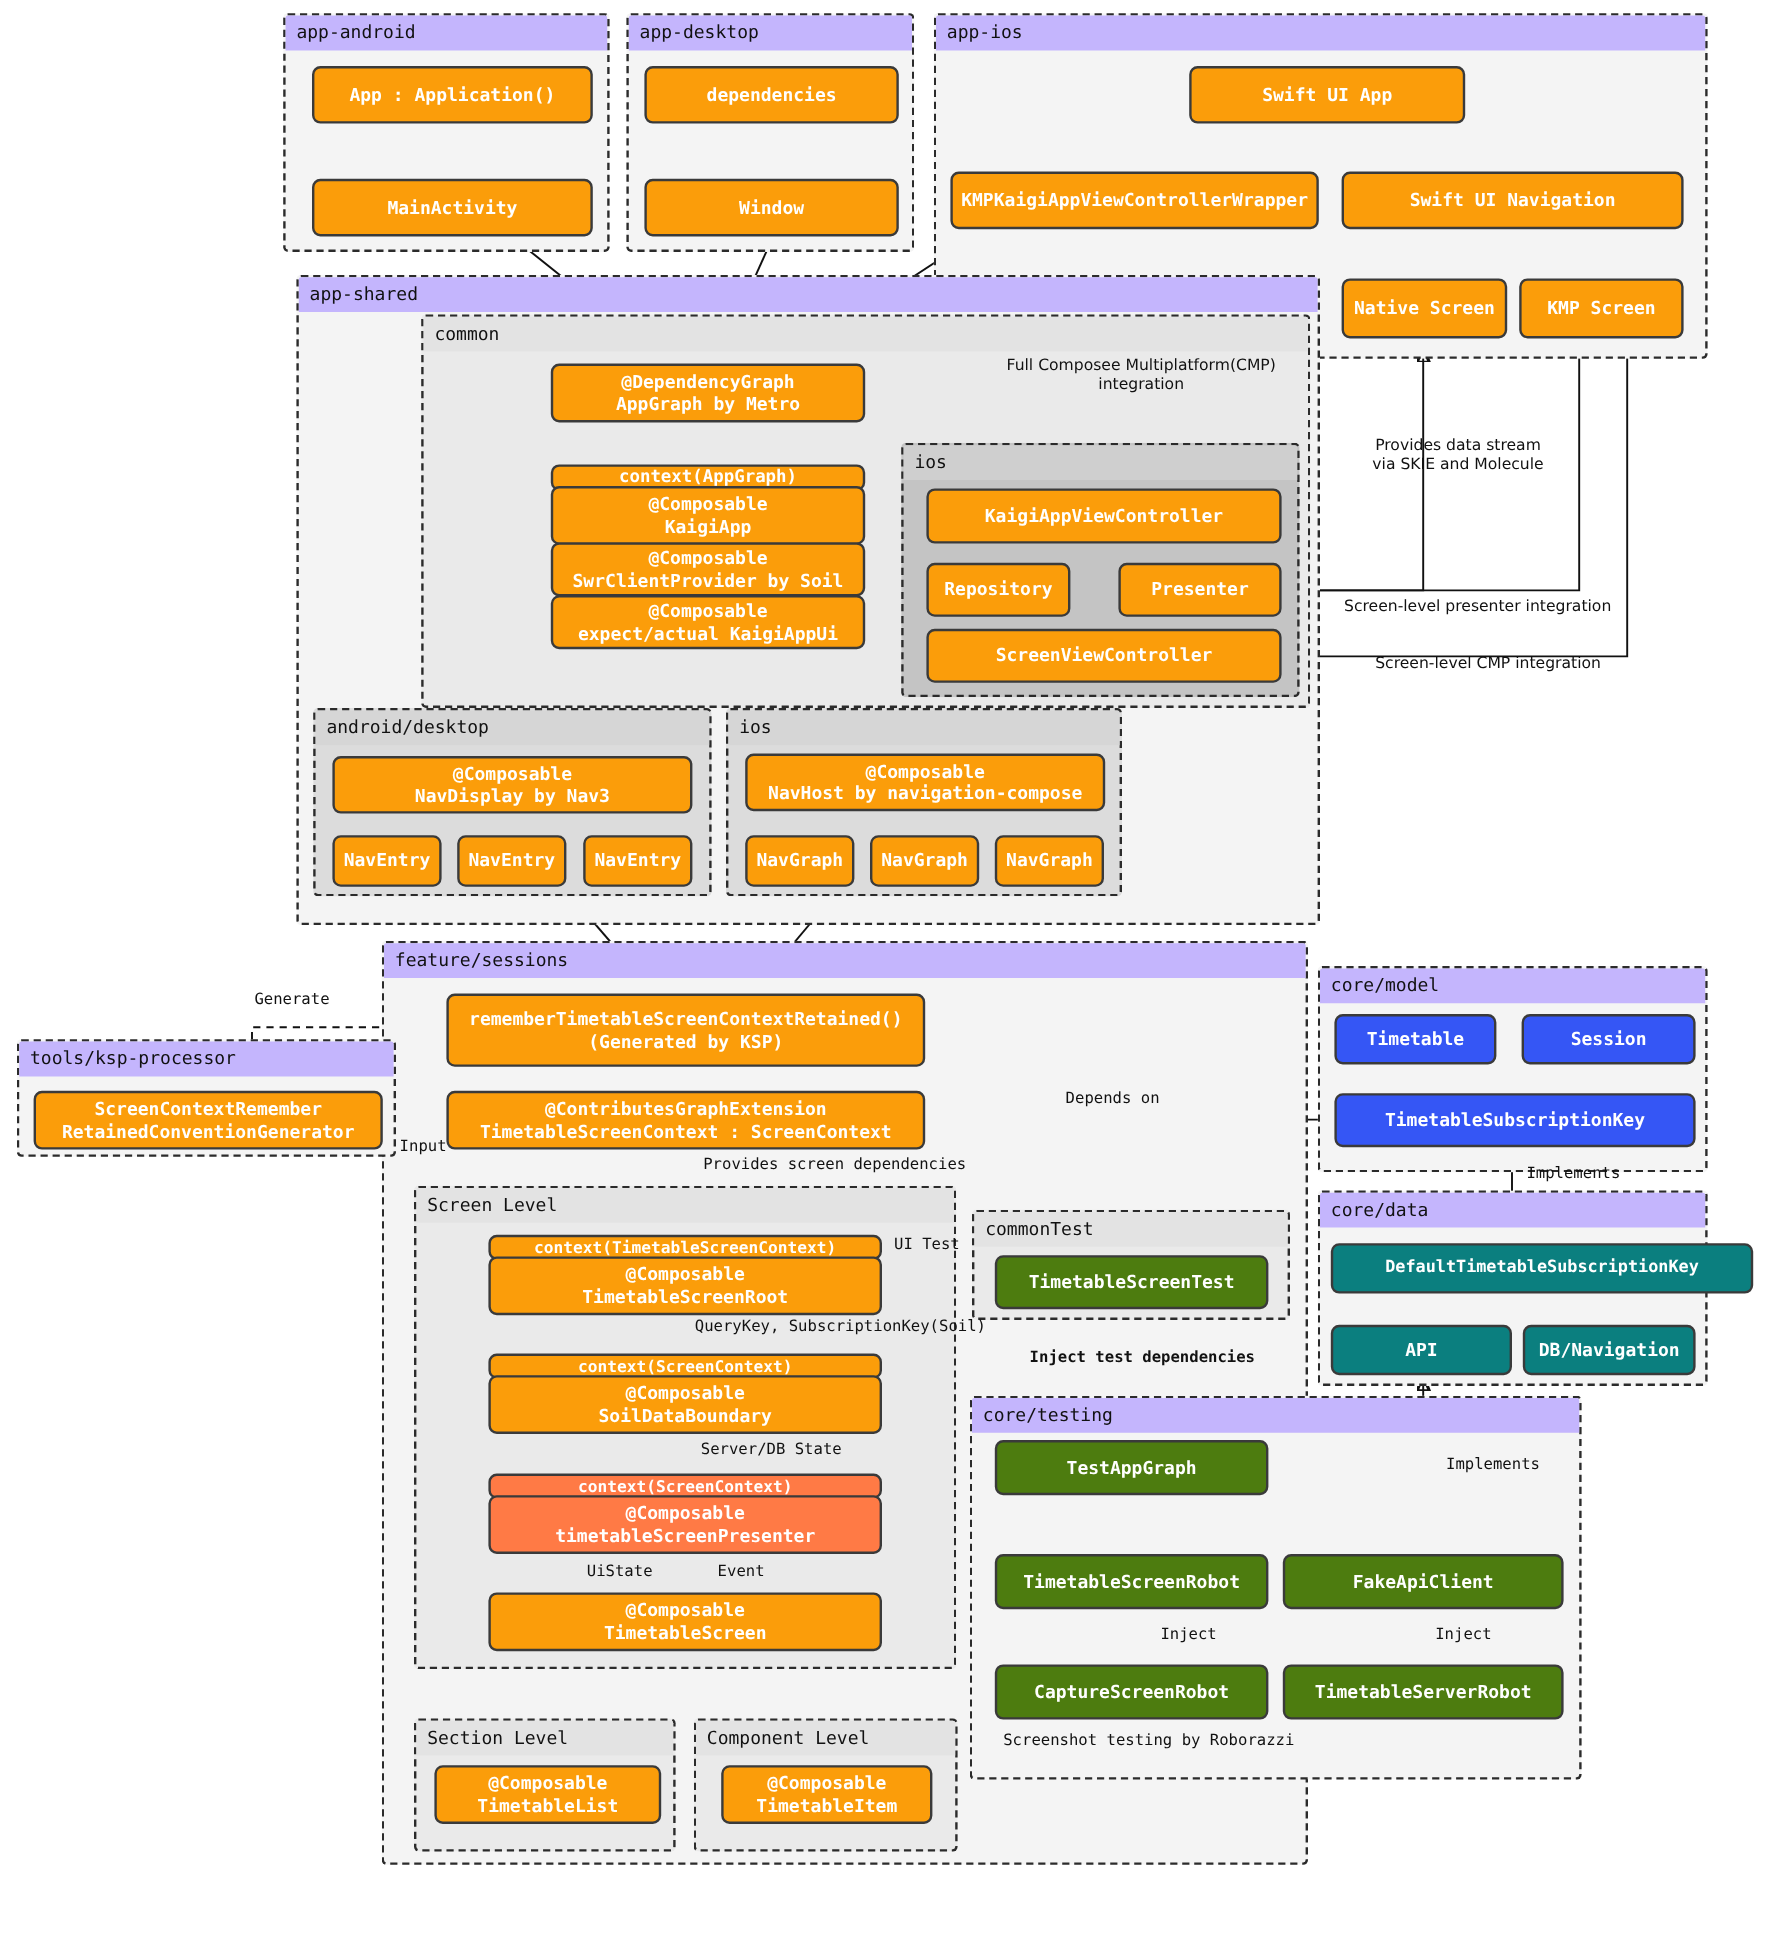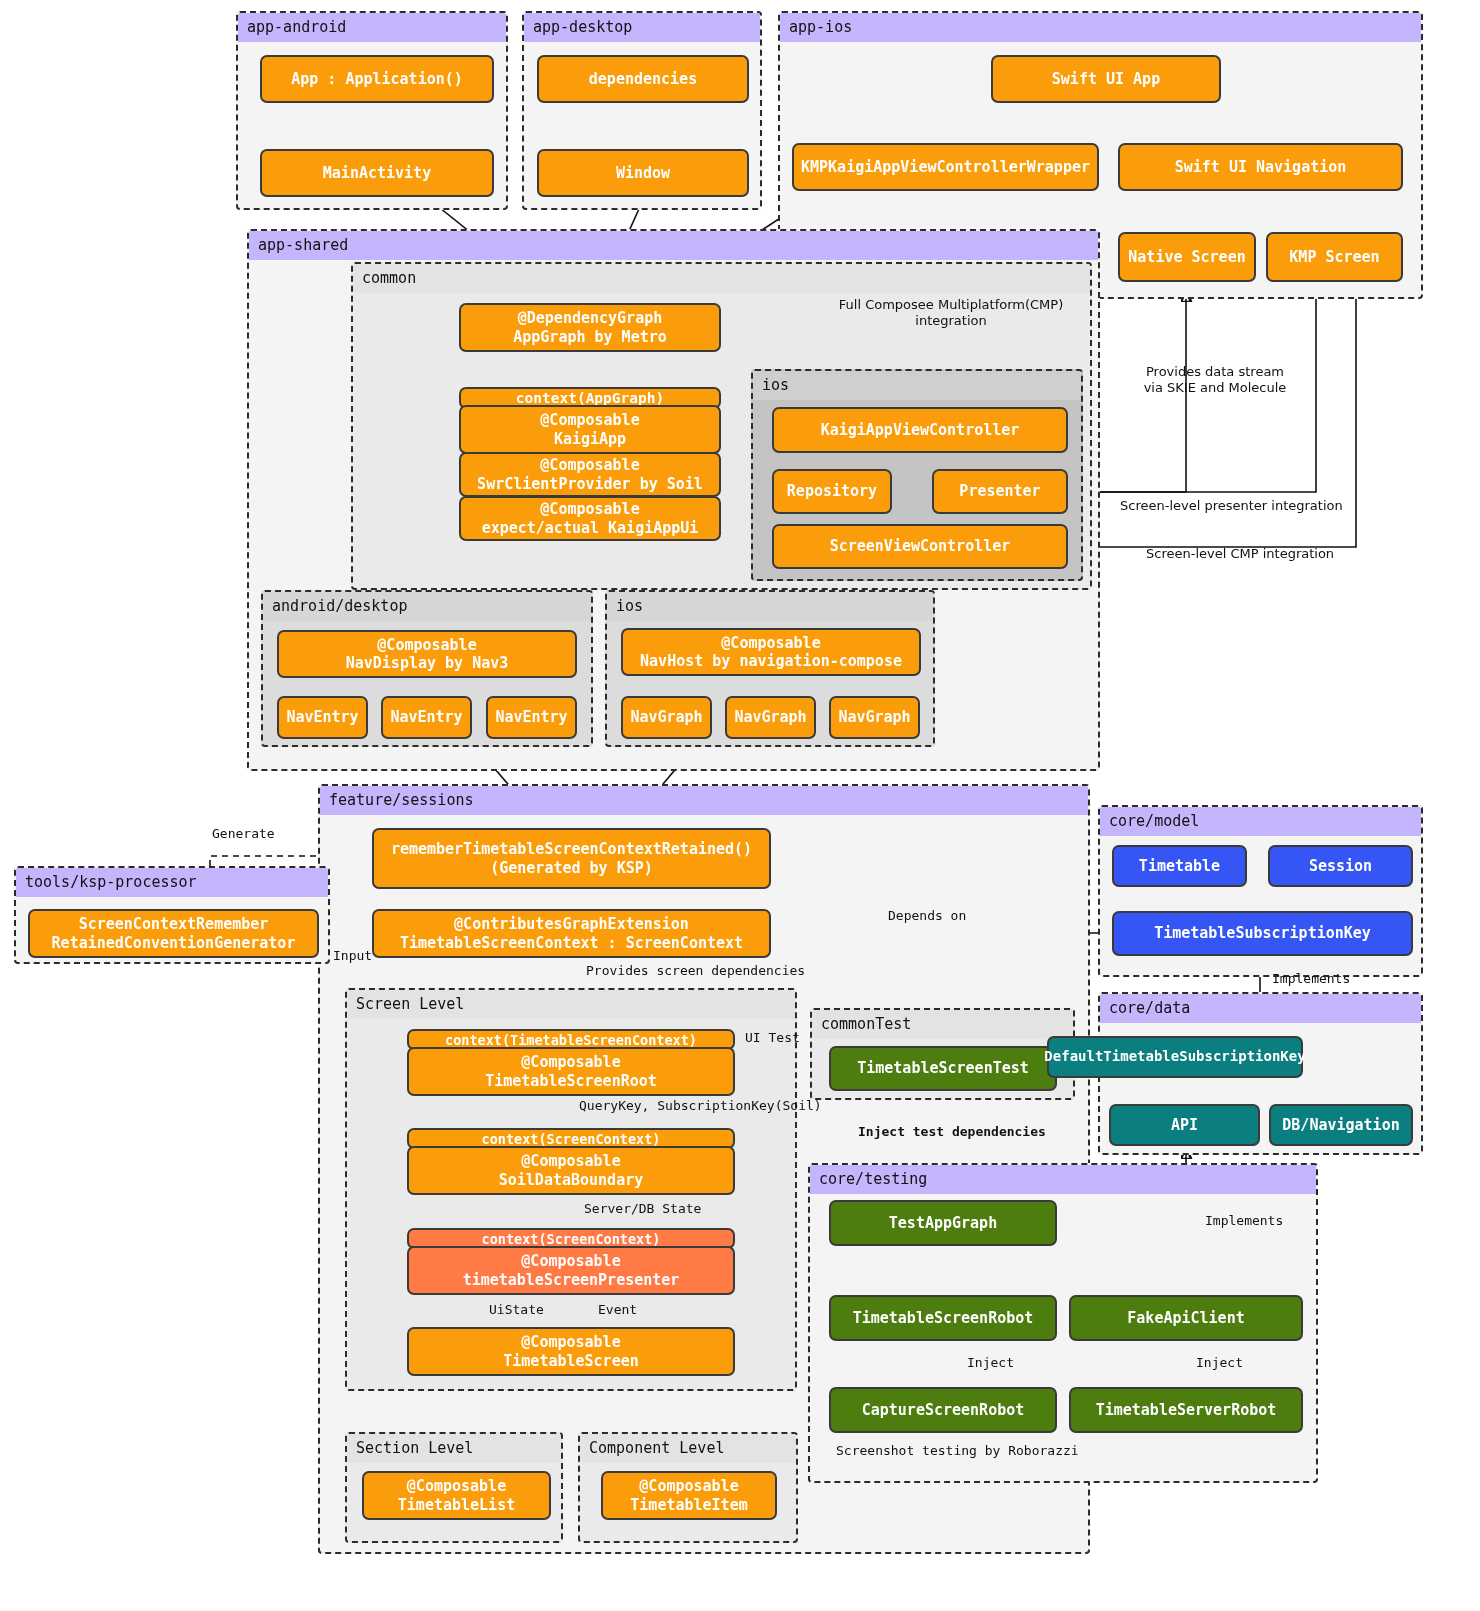--- a/index.html
+++ b/index.html
@@ -265,21 +265,21 @@
 TimetableList</div>
   <div class="node orange" style="left:601px;top:1471px;width:176px;height:49px;">@Composable
 TimetableItem</div>
 
   <div class="node gray" style="left:829px;top:1046px;width:228px;height:45px;">TimetableScreenTest</div>
 
   <div class="node blue" style="left:1112px;top:845px;width:135px;height:42px;">Timetable</div>
   <div class="node blue" style="left:1268px;top:845px;width:145px;height:42px;">Session</div>
   <div class="node blue" style="left:1112px;top:911px;width:301px;height:45px;">TimetableSubscriptionKey</div>
 
-  <div class="node teal" style="left:1047px;top:1036px;width:256px;height:42px;font-size:14px;">DefaultTimetableSubscriptionKey</div>
+  <div class="node teal" style="left:1109px;top:1036px;width:352px;height:42px;font-size:14px;">DefaultTimetableSubscriptionKey</div>
   <div class="node teal" style="left:1109px;top:1104px;width:151px;height:42px;">API</div>
   <div class="node teal" style="left:1269px;top:1104px;width:144px;height:42px;">DB/Navigation</div>
 
   <div class="node gray" style="left:829px;top:1200px;width:228px;height:46px;">TestAppGraph</div>
   <div class="node gray" style="left:829px;top:1295px;width:228px;height:46px;">TimetableScreenRobot</div>
   <div class="node gray" style="left:1069px;top:1295px;width:234px;height:46px;">FakeApiClient</div>
   <div class="node gray" style="left:829px;top:1387px;width:228px;height:46px;">CaptureScreenRobot</div>
   <div class="node gray" style="left:1069px;top:1387px;width:234px;height:46px;">TimetableServerRobot</div>
 
   <div class="elabel" style="left:836px;top:297px;width:230px;text-align:center;">Full Composee Multiplatform(CMP)

